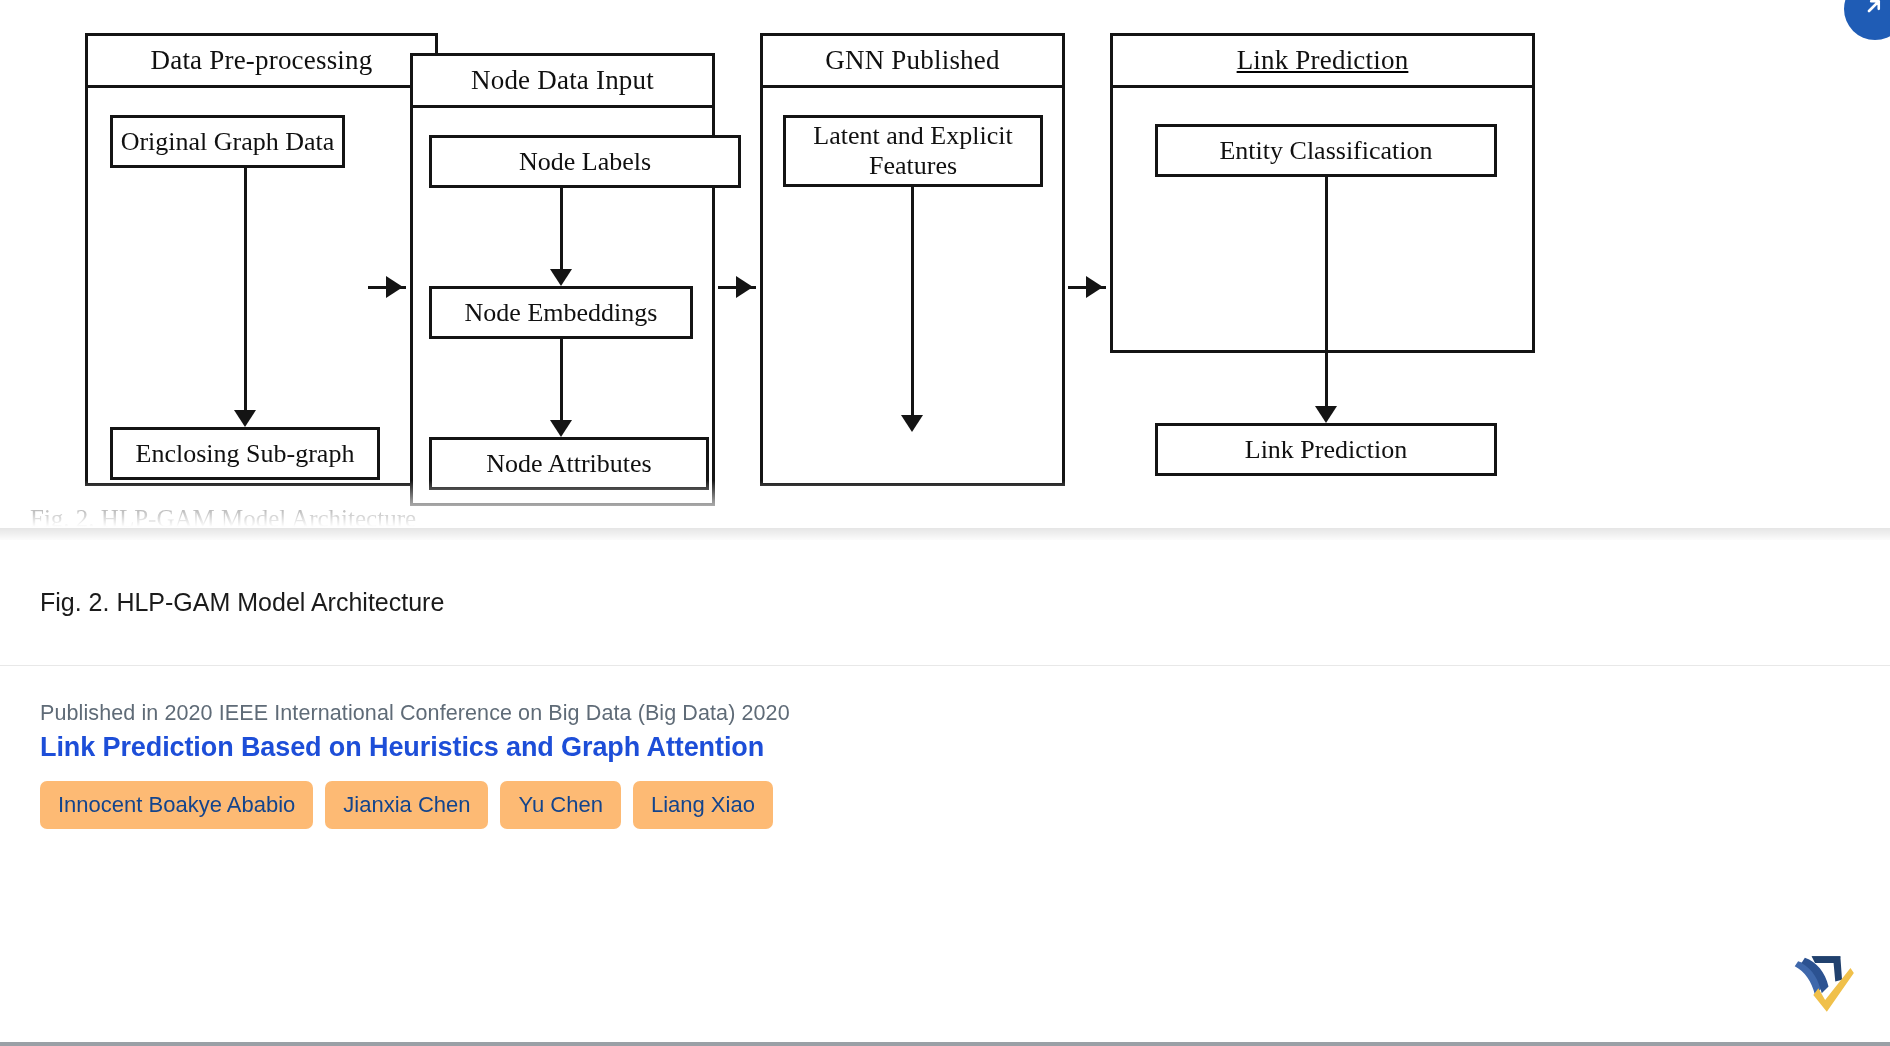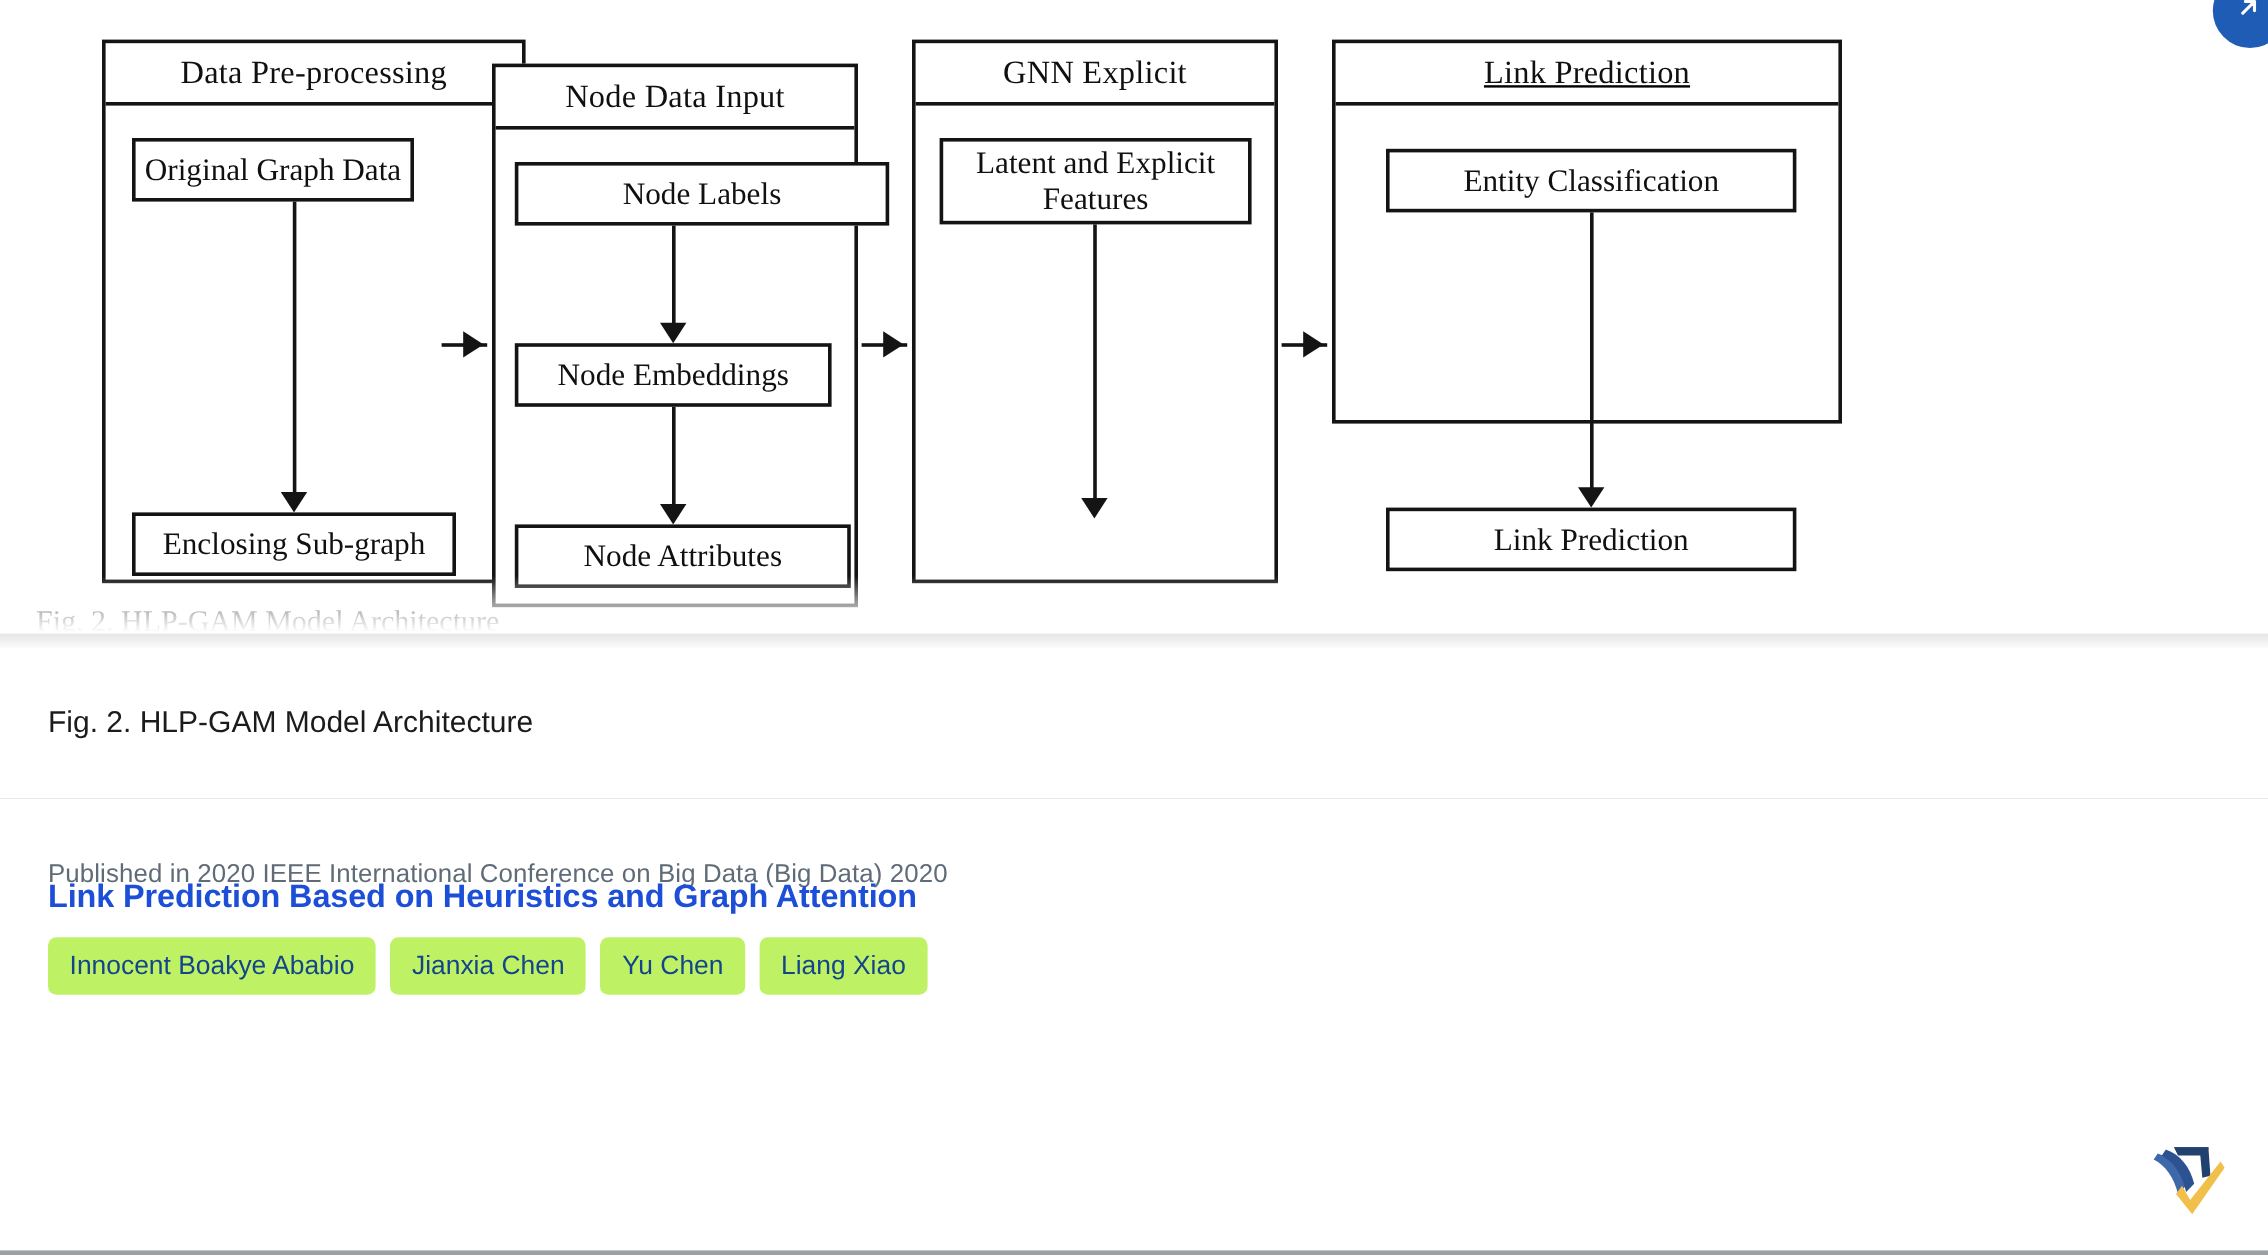--- a/index.html
+++ b/index.html
@@ -131,38 +131,38 @@
     background: #e8e8e8;
   }
 
   
   .meta {
     position: absolute; left: 0; top: 666px;
     width: 1890px; height: 380px;
     background: #ffffff;
   }
   .published {
-    position: absolute; left: 40px; top: 50px;
+    position: absolute; left: 40px; top: 35px;
     font-size: 21.5px; color: #5f6b77;
     font-family: "Liberation Sans", sans-serif;
     letter-spacing: .1px;
   }
   .paper-title {
     position: absolute; left: 40px; top: 66px;
     font-size: 27px; font-weight: bold;
     color: #1d4ed8;
     font-family: "Liberation Sans", sans-serif;
     letter-spacing: -.1px;
   }
   .authors {
     position: absolute; left: 40px; top: 115px;
     display: flex; gap: 12px;
   }
   .author-chip {
-    background: #bef264;
+    background: #fdba74;
     border-radius: 7px;
     padding: 11px 18px;
     font-size: 22px;
     color: #13448c;
     font-family: "Liberation Sans", sans-serif;
     white-space: nowrap;
     text-align: right;
   }
   .logo {
     position: absolute; right: 32px; bottom: 24px;
@@ -204,21 +204,21 @@
           <div class="vline" style="left:147px; top:231px; height:85px;"></div>
           <div class="vhead" style="left:137px; top:312px;"></div>
           <div class="node" style="left:16px; top:329px; width:280px; height:53px;">Node Attributes</div>
         </div>
       </div>
 
       <div class="hline" style="left:718px; top:286px; width:38px;"></div>
       <div class="hhead" style="left:736px; top:276px;"></div>
 
       <div class="col" style="left:760px; top:33px; width:305px; height:453px;">
-        <div class="col-header">GNN Explicit</div>
+        <div class="col-header">GNN Published</div>
         <div class="col-body">
           <div class="node two-line" style="left:20px; top:27px; width:260px; height:72px;">Latent and Explicit Features</div>
           <div class="vline" style="left:148px; top:99px; height:232px;"></div>
           <div class="vhead" style="left:138px; top:327px;"></div>
         </div>
       </div>
 
       <div class="hline" style="left:1068px; top:286px; width:38px;"></div>
       <div class="hhead" style="left:1086px; top:276px;"></div>
 

